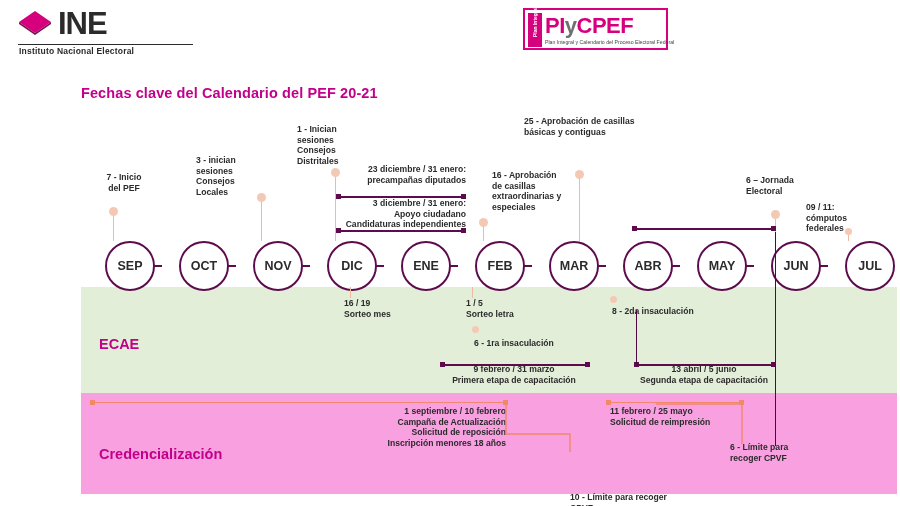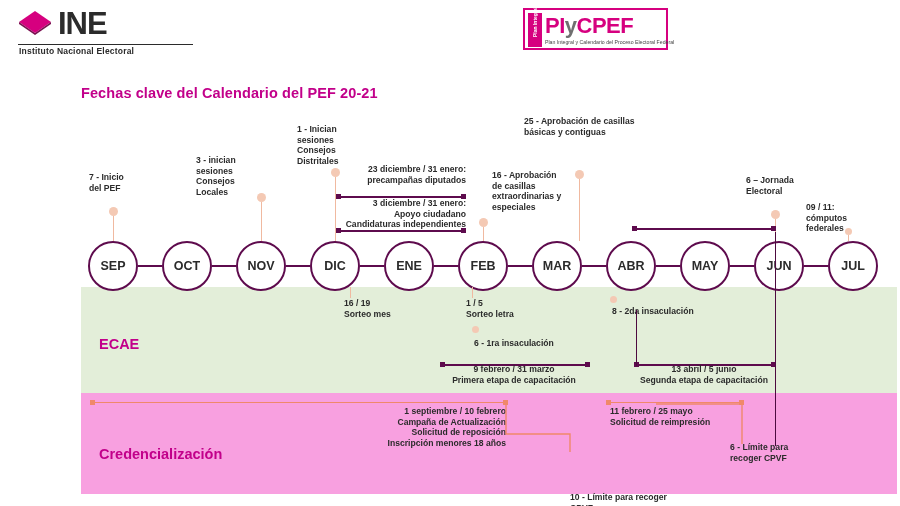--- a/index.html
+++ b/index.html
@@ -26,21 +26,21 @@
 
   
   .page-title{position:absolute;left:81px;top:85px;font-size:14.5px;font-weight:bold;color:#c2008a;letter-spacing:.1px;}
 
   
   .band-ecae{position:absolute;left:81px;top:287px;width:816px;height:106px;background:#e3eed9;}
   .band-cred{position:absolute;left:81px;top:393px;width:816px;height:101px;background:#f8a0e0;}
   .band-label{position:absolute;font-weight:bold;color:#c2008a;font-size:14.5px;}
 
   
-  .months{position:absolute;left:0;top:0;width:788px;height:506px;}
+  .months{position:absolute;left:17px;top:0;width:788px;height:506px;}
   .month{position:absolute;width:50px;height:50px;border-radius:50%;border:2.4px solid #5e0b4d;background:#ffffff;
          display:flex;align-items:center;justify-content:center;font-size:12.5px;font-weight:bold;color:#2b2b2b;box-sizing:border-box;}
   .connector{position:absolute;height:2.4px;background:#5e0b4d;top:265px;}
 
   
   .note{position:absolute;font-size:8.6px;line-height:10.6px;color:#2b2b2b;white-space:pre-line;}
   .note.bold{font-weight:bold;}
   .note.r{text-align:right;}
   .note.c{text-align:center;}
 
@@ -137,21 +137,21 @@
   <div class="sq" style="left:461px;top:194px;"></div>
 
   <div class="hline" style="left:338px;top:230px;width:126px;"></div>
   <div class="sq" style="left:336px;top:228px;"></div>
   <div class="sq" style="left:461px;top:228px;"></div>
 
   <div class="hline" style="left:634px;top:228px;width:140px;"></div>
   <div class="sq" style="left:632px;top:226px;"></div>
   <div class="sq" style="left:771px;top:226px;"></div>
 
-  <div class="note bold" style="left:89px;top:172px;width:70px;">7 - Inicio
+  <div class="note bold" style="left:89px;top:172px;width:70px;text-align:center;">7 - Inicio
 del PEF</div>
   <div class="note bold" style="left:196px;top:155px;width:70px;">3 - inician
 sesiones
 Consejos
 Locales</div>
   <div class="note bold" style="left:275px;top:124px;width:64px;margin-left:22px;">1 - Inician
 sesiones
 Consejos
 Distritales</div>
   <div class="note bold r" style="left:330px;top:164px;width:136px;">23 diciembre / 31 enero:

